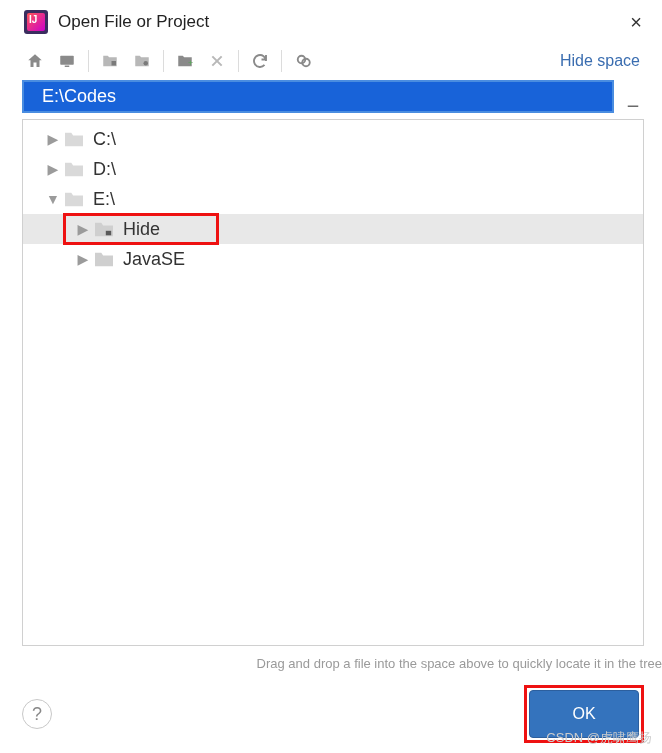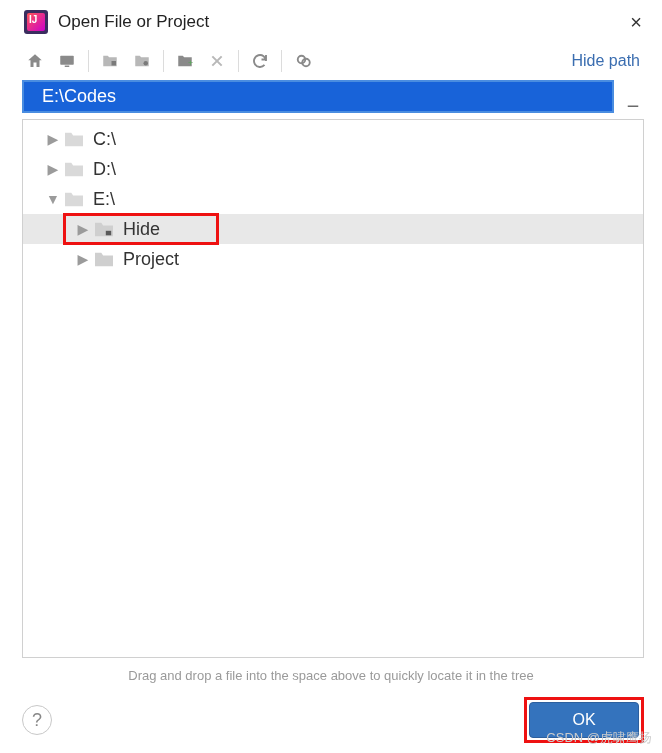--- a/index.html
+++ b/index.html
@@ -29,25 +29,25 @@
     .node { display: flex; align-items: center; height: 30px; font-size: 18px; color: #333; }
     .node .twisty { width: 16px; display:flex; align-items:center; justify-content:center; color:#9b9b9b; font-size:14px; cursor:pointer; }
     .node .folder { width: 24px; height: 18px; margin: 0 6px 0 2px; position: relative; }
     .folder svg { display:block; }
     .sel { background: #e8e8e8; }
     .indent1 { padding-left: 22px; }
     .indent2 { padding-left: 52px; }
     .hl-row { position: relative; }
     .hl-box { position:absolute; left:40px; top:-1px; width:156px; height:32px; border:3px solid #e11; pointer-events:none; }
 
-    .hint { text-align:center; font-size:13px; color:#9a9a9a; padding: 4px 0 14px 0; }
+    .hint { text-align:right; font-size:13px; color:#9a9a9a; padding: 4px 0 14px 0; }
     
     .footer { display:flex; align-items:center; padding: 0 18px 10px 22px; gap: 12px; }
     .help-btn { width: 30px; height: 30px; border: 1px solid #c8c8c8; border-radius: 50%; display:flex; align-items:center; justify-content:center; font-size:18px; color:#888; cursor:pointer; }
-    .btn { height: 36px; padding: 0 24px; font-size: 16px; border-radius: 4px; cursor:pointer; display:flex; align-items:center; justify-content:center; }
+    .btn { height: 48px; padding: 0 24px; font-size: 16px; border-radius: 4px; cursor:pointer; display:flex; align-items:center; justify-content:center; }
     .btn-ok { background: #3473bd; color:#fff; border:1px solid #2c5f9e; min-width:110px; }
     .btn-cancel { background:#fff; border:1px solid #c0c0c0; color:#333; min-width:100px; }
     .ok-wrap { border:3px solid #e11; padding:2px; }
     
     .watermark { position:absolute; right:10px; bottom:6px; font-size:13px; color:#ccc; pointer-events:none; }
   </style>
 </head>
 <body>
 
 <div class="dialog">
@@ -102,21 +102,21 @@
         </svg>
       </div>
     <div class="tb-sep"></div>
     <div class="tb-btn">
         <svg width="20" height="18" viewBox="0 0 24 24" fill="none" stroke="#8a8a8a" stroke-width="2.5">
           <circle cx="10" cy="10" r="5"></circle>
           <circle cx="16" cy="14" r="5"></circle>
         </svg>
       </div>
     <div class="spacer"></div>
-    <div class="hide-path">Hide path</div>
+    <div class="hide-path">Hide space</div>
   </div>
 
   <div class="path-row">
     <div class="path-input-wrap">
       <input class="path-input" value="E:\Codes" style="">
     </div>
     <div class="load-btn">
       <svg width="18" height="20" viewBox="0 0 24 24" fill="#6a6a6a">
           <path d="M12 3v12M12 15l-5-5M12 15l5-5"></path>
           <rect x="5" y="18" width="14" height="2"></rect>
@@ -163,21 +163,21 @@
         </span>
       <span>Hide</span>
     </div>
     <div class="node indent2">
       <span class="twisty">▶</span>
       <span class="folder">
           <svg width="22" height="18" viewBox="0 0 24 20" fill="#cfcfcf">
             <path d="M2 3h7l2 3h11v12H2z"></path>
           </svg>
         </span>
-      <span>Project</span>
+      <span>JavaSE</span>
     </div>
   </div>
 
   <div class="hint">Drag and drop a file into the space above to quickly locate it in the tree</div>
 
   <div class="footer">
     <div class="help-btn">?</div>
     <div class="spacer"></div>
     <div class="ok-wrap">
       <div class="btn btn-ok">OK</div>

